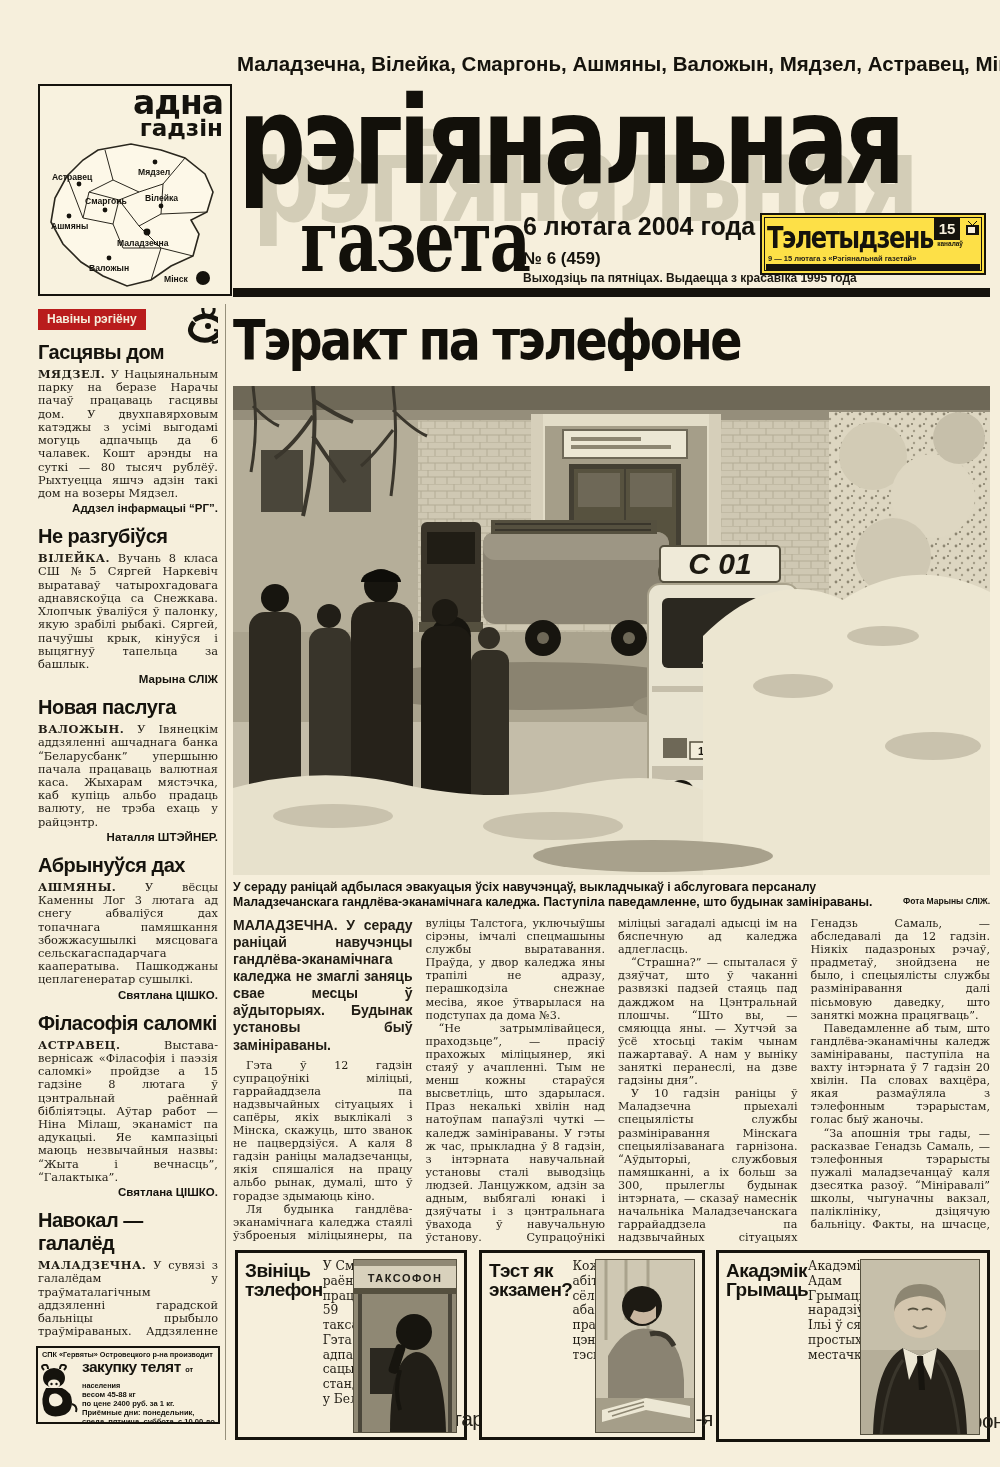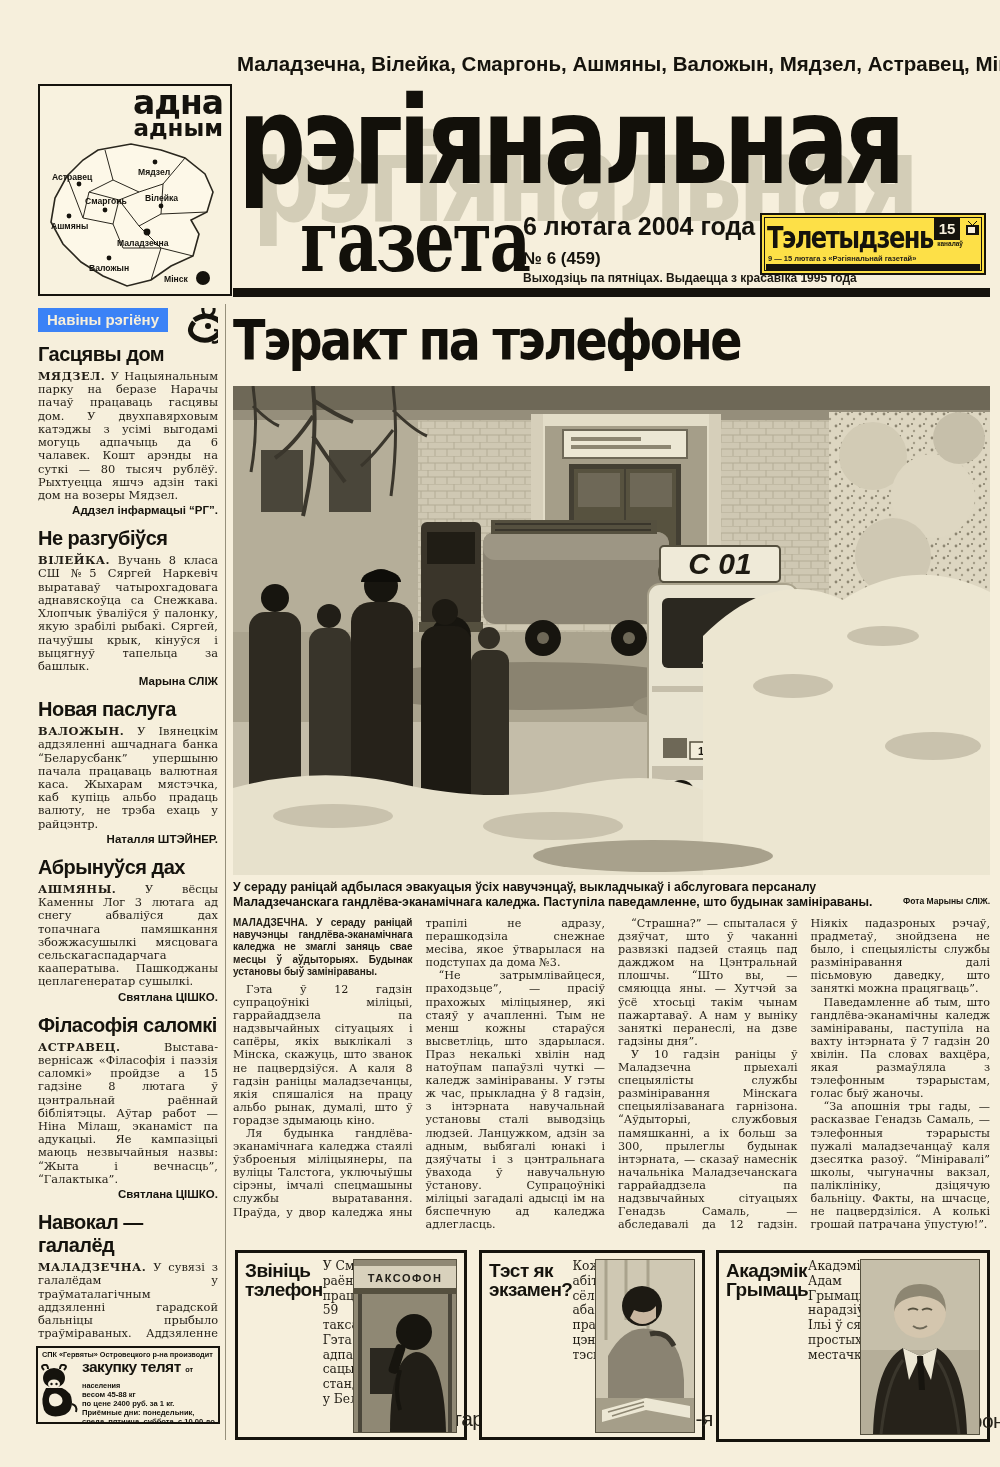--- a/index.html
+++ b/index.html
@@ -40,22 +40,22 @@
       font-family:"Liberation Sans",sans-serif;font-weight:bold;font-size:15px;text-align:center;line-height:21px;}
   .tw-badge-word{position:absolute;right:21px;top:25px;font-family:"Liberation Sans",sans-serif;
       font-size:6.5px;font-weight:bold;color:#15130d;}
   .tw-sub{position:absolute;left:6px;bottom:10px;font-family:"Liberation Sans",sans-serif;
       font-weight:bold;font-size:7.5px;color:#26231b;white-space:nowrap;}
   .tw-strip{position:absolute;left:4px;right:4px;bottom:2px;height:7px;background:#15130d;}
   .black-bar{position:absolute;left:233px;top:288px;width:757px;height:9px;background:#15130d;}
   .vrule{position:absolute;left:225px;top:304px;width:1px;height:1136px;background:#96907c;}
   
   .sidebar{position:absolute;left:38px;top:308px;width:180px;height:1032px;overflow:hidden;}
-  .region-tab{position:relative;display:inline-block;background:#3b82f6;color:#f6efdc;
-      font-family:"Liberation Sans",sans-serif;font-weight:bold;font-size:15px;
+  .region-tab{position:relative;display:inline-block;background:#b91c1c;color:#f6efdc;
+      font-family:"Liberation Sans",sans-serif;font-weight:bold;font-size:12px;
       padding:3px 9px 4px 9px;letter-spacing:0;}
   .doodle{position:absolute;left:146px;top:-8px;}
   .sb-art h3{margin:11px 0 4px 0;font-family:"Liberation Sans",sans-serif;font-weight:bold;
       font-size:20px;letter-spacing:-.5px;color:#15130d;}
   .sb-art p{margin:0;font-size:11.4px;line-height:1.16;text-align:justify;color:#211d15;}
   .sb-art .city{font-weight:bold;letter-spacing:.5px;}
   .sb-byline{text-align:right;font-family:"Liberation Sans",sans-serif;font-weight:bold;
       font-size:11.5px;margin-top:2px;color:#15130d;}
   .ad-box{position:absolute;left:36px;top:1346px;width:184px;height:78px;border:2px solid #15130d;
       background:#f6efdc;box-sizing:border-box;overflow:hidden;font-family:"Liberation Sans",sans-serif;color:#15130d;}
@@ -71,21 +71,21 @@
       transform:scaleX(.85);transform-origin:left top;white-space:nowrap;}
   .photo{position:absolute;left:233px;top:386px;width:757px;height:489px;background:#c4bda9;overflow:hidden;}
   .caption{position:absolute;left:233px;top:880px;width:757px;font-family:"Liberation Sans",sans-serif;
       font-weight:bold;font-size:12.3px;line-height:1.25;color:#15130d;}
   .caption .cap-text{display:block;width:655px;}
   .credit{position:absolute;right:0;top:16px;font-size:8.5px;font-weight:bold;text-align:right;}
   .article{position:absolute;left:233px;top:917px;width:757px;height:332px;overflow:hidden;
       column-count:4;column-gap:13px;font-size:11.2px;line-height:1.17;text-align:justify;color:#211d15;}
   .article p{margin:0;text-indent:13px;}
   .article p.lead{text-indent:0;font-family:"Liberation Sans",sans-serif;font-weight:bold;
-      font-size:10px;line-height:1.22;margin-bottom:5px;}
+      font-size:14px;line-height:1.22;margin-bottom:5px;}
   
   .teaser{position:absolute;top:1250px;height:190px;border:3px solid #15130d;background:#f6efdc;
       box-sizing:border-box;padding:6px 7px;display:flex;}
   .t1{left:235px;width:232px;} .t2{left:479px;width:226px;} .t3{left:716px;width:274px;height:192px;}
   .t-left{flex:1;display:flex;min-width:0;}
   .t-title{font-family:"Liberation Sans",sans-serif;font-weight:bold;font-size:19px;line-height:1.02;
       letter-spacing:-.5px;color:#15130d;margin:2px 0 7px 0;}
   .t-text{font-size:12.3px;line-height:1.2;color:#211d15;padding-right:4px;}
   .t-page{margin-top:auto;font-family:"Liberation Sans",sans-serif;font-size:21px;color:#26231b;
       letter-spacing:-.5px;white-space:nowrap;}
@@ -96,21 +96,21 @@
 </head>
 <body>
 
 <div class="page">
 
   <div class="cities">Маладзечна, Вілейка, Смаргонь, Ашмяны, Валожын, Мядзел, Астравец, Мінск</div>
 
   <div class="map-box">
     <div class="logo-title">
       <span class="l1">адна</span>
-      <span class="l2">адным</span>
+      <span class="l2">гадзін</span>
     </div>
     <svg class="map-svg" width="182" height="150" viewBox="0 0 182 150">
       <path d="M55,10 L88,4 L118,10 L142,18 L162,34 L170,52 L164,72 L148,80 L156,94 L150,116 L128,126 L108,140 L84,146 L60,136 L38,122 L20,104 L8,82 L12,58 L24,36 L40,20 Z" fill="#fdf8e8" stroke="#2a271e" stroke-width="1.6"></path>
       <path d="M62,10 L70,40 L96,52 L120,44 L142,18" fill="none" stroke="#2a271e" stroke-width="1"></path>
       <path d="M70,40 L46,52 L40,78 L24,36" fill="none" stroke="#2a271e" stroke-width="1"></path>
       <path d="M46,52 L76,60 L96,52" fill="none" stroke="#2a271e" stroke-width="1"></path>
       <path d="M120,44 L118,74 L96,86 L76,60 L70,84 L40,78" fill="none" stroke="#2a271e" stroke-width="1"></path>
       <path d="M164,72 L118,74" fill="none" stroke="#2a271e" stroke-width="1"></path>
       <path d="M96,86 L118,108 L150,116" fill="none" stroke="#2a271e" stroke-width="1"></path>
       <path d="M70,84 L80,108 L118,108 L108,140" fill="none" stroke="#2a271e" stroke-width="1"></path>

